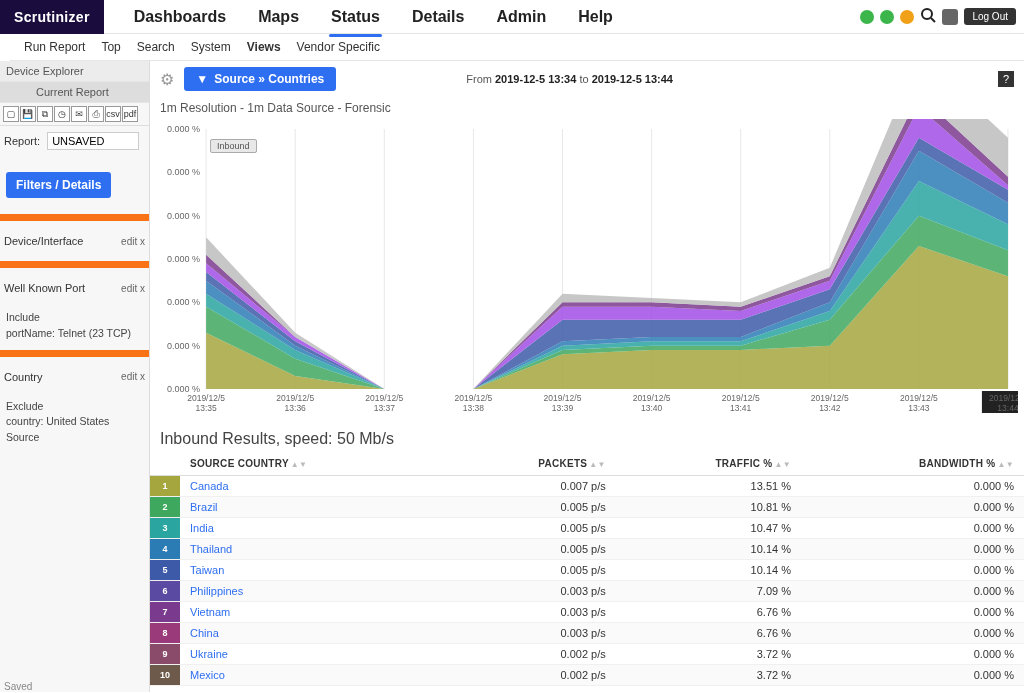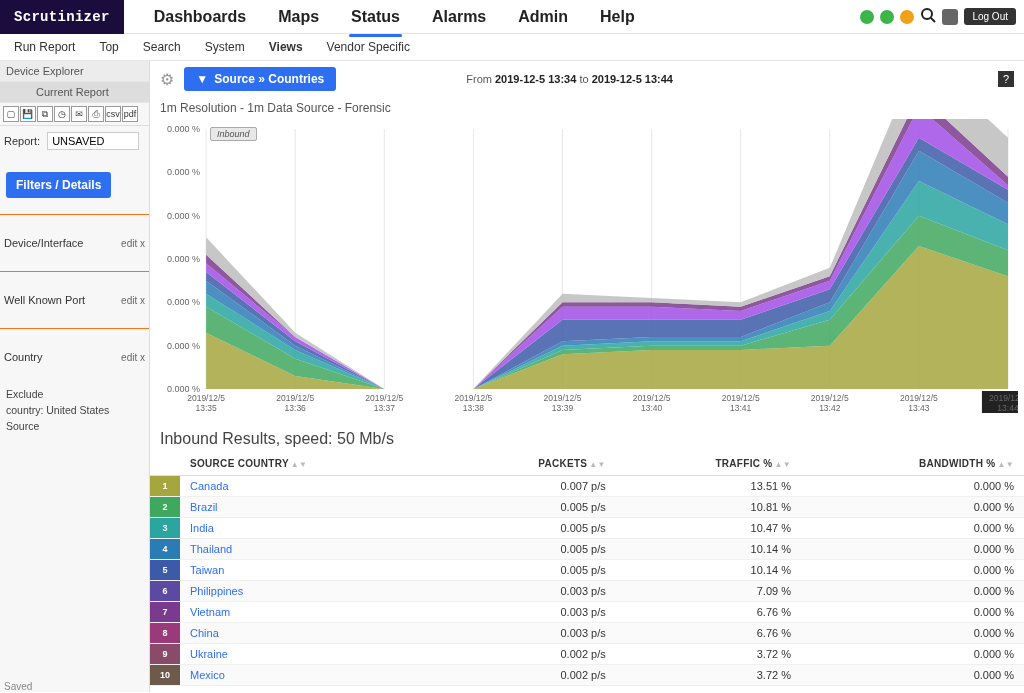--- a/index.html
+++ b/index.html
@@ -1,66 +1,66 @@
 <!DOCTYPE html>
 <html><head>
 <meta charset="utf-8">
 <style>
 * { margin: 0; padding: 0; box-sizing: border-box; }
 body { font-family: -apple-system, BlinkMacSystemFont, "Segoe UI", Arial, sans-serif; font-size: 12px; color: #333; background: #fff; width: 1024px; height: 693px; overflow: hidden; }
 
 
 .topnav { display: flex; align-items: center; height: 34px; background: #fff; border-bottom: 1px solid #e5e5e5; }
-.brand { background: #1a0d3e; color: #fff; font-weight: 700; font-size: 14px; padding: 0 14px; height: 34px; display: flex; align-items: center; letter-spacing: 0.3px; font-family: Liberation Mono, monospace; }
+.brand { background: #1a0d3e; color: #fff; font-weight: 700; font-size: 14px; padding: 0 14px; height: 34px; display: flex; align-items: center; letter-spacing: 0.3px; }
 .nav-items { display: flex; gap: 28px; margin-left: 28px; font-size: 16px; font-weight: 600; color: #222; }
 .nav-item { padding: 8px 2px; cursor: pointer; position: relative; }
 .nav-item.active::after { content: ""; position: absolute; left: 0; right: 0; bottom: -3px; height: 3px; background: #2e6ef0; border-radius: 2px; }
 .nav-right { margin-left: auto; display: flex; align-items: center; gap: 6px; padding-right: 8px; }
 .status-dot { width: 14px; height: 14px; border-radius: 50%; display: inline-block; }
 .sd-green { background: #3cb54b; }
 .sd-orange { background: #f0a118; }
 .search-ico { font-size: 16px; cursor: pointer; }
 .logout-btn { background: #333; color: #fff; border: none; padding: 3px 8px; border-radius: 3px; font-size: 10px; cursor: pointer; }
 .person-ico { width: 16px; height: 16px; background: #666; border-radius: 3px; }
 
 
-.subnav { display: flex; gap: 24px; padding: 6px 14px; font-size: 12px; color: #333; border-bottom: 1px solid #e5e5e5; }
+.subnav { display: flex; gap: 16px; padding: 6px 14px; font-size: 12px; color: #333; border-bottom: 1px solid #e5e5e5; margin-left: 10px; }
 .subnav-item { cursor: pointer; }
 .subnav-item.active { font-weight: 700; }
 
 
 .layout { display: flex; height: calc(693px - 34px - 28px); }
 .sidebar { width: 150px; border-right: 1px solid #ddd; background: #f7f7f7; overflow: hidden; position: relative; font-size: 11px; }
 .side-tab { padding: 4px 6px; color: #555; border-bottom: 1px solid #e5e5e5; background: #ececec; cursor: pointer; }
 .side-tab.sel { background: #ddd; padding-left: 36px; }
 .toolbar-icons { display: flex; flex-wrap: wrap; gap: 1px; padding: 3px; border-bottom: 1px solid #ddd; }
 .ticon { width: 16px; height: 16px; border: 1px solid #999; background: #fff; font-size: 9px; display: flex; align-items: center; justify-content: center; cursor: pointer; }
 .report-label { padding: 6px 4px; font-size: 11px; }
 .report-input { width: 92px; margin-left: 4px; border: 1px solid #ccc; padding: 2px 4px; font-size: 11px; }
 .filters-btn { margin: 16px 6px; background: #2e6ef0; color: #fff; border: none; padding: 6px 10px; border-radius: 3px; font-size: 12px; font-weight: 600; cursor: pointer; }
 .filters-head { padding: 8px 6px 4px; font-size: 12px; color: #333; }
-.filter-section-hd { display: flex; justify-content: space-between; align-items: center; padding: 22px 4px; border-top: 1px solid #f97316; font-size: 11px; }
+.filter-section-hd { display: flex; justify-content: space-between; align-items: center; padding: 14px 4px; border-top: 7px solid #f97316; font-size: 11px; }
 .edit-x { color: #666; font-size: 10px; }
 .filter-body { padding: 2px 6px 8px; font-size: 10.5px; color: #444; line-height: 1.5; }
 .saved-label { position: absolute; bottom: 0; left: 4px; color: #888; font-size: 10px; }
 
 
 .content { flex: 1; display: flex; flex-direction: column; overflow: hidden; }
 .content-top { display: flex; align-items: center; padding: 6px 10px; gap: 10px; }
 .gear-ico { color: #999; font-size: 16px; cursor: pointer; }
 .src-btn { background: #2e6ef0; color: #fff; border: none; border-radius: 3px; padding: 5px 12px; font-size: 12px; font-weight: 600; cursor: pointer; display: flex; align-items: center; gap: 6px; }
 .time-range { margin-left: 120px; font-size: 11px; color: #555; }
 .time-range b { color: #222; }
 .help-box { margin-left: auto; width: 16px; height: 16px; background: #333; color: #fff; font-size: 11px; display: flex; align-items: center; justify-content: center; cursor: pointer; }
 .chart-title { padding: 4px 10px; font-size: 12px; color: #555; }
 .chart-wrap { position: relative; height: 305px; margin: 0 6px; }
 .chart-svg { width: 100%; height: 100%; }
 .ylabel { font-size: 9px; fill: #666; }
 .xlabel { font-size: 8.5px; fill: #666; }
-.inbound-tag { position: absolute; top: 8px; left: 54px; background: #e8e8e8; border: 1px solid #aaa; padding: 1px 6px; font-size: 9px; color: #555; border-radius: 2px; font-style: italic; }
+.inbound-tag { position: absolute; top: 20px; left: 54px; background: #e8e8e8; border: 1px solid #aaa; padding: 1px 6px; font-size: 9px; color: #555; border-radius: 2px; }
 
 
 .results-head { padding: 6px 10px 4px; font-size: 16px; color: #444; }
 .table { width: 100%; border-collapse: collapse; font-size: 11px; }
 .table th { text-align: left; padding: 6px 10px; border-bottom: 1px solid #ddd; font-weight: 600; color: #333; font-size: 10px; letter-spacing: 0.3px; }
 .table th.ralign, .table td.ralign { text-align: right; }
 .table td { padding: 4px 10px; border-bottom: 1px solid #f0f0f0; }
 .table tr:nth-child(even) td { background: #fafafa; }
 .rank-cell { width: 16px; color: #fff; font-size: 9px; text-align: center; padding: 0; font-weight: 600; }
 .country-link { color: #2e6ef0; cursor: pointer; }
@@ -68,21 +68,21 @@
 </style>
 </head>
 <body>
 
 <div class="topnav">
   <div class="brand">Scrutinizer</div>
   <div class="nav-items" id="nav-items">
       <div class="nav-item">Dashboards</div>
       <div class="nav-item">Maps</div>
       <div class="nav-item active">Status</div>
-      <div class="nav-item">Alarms</div>
+      <div class="nav-item">Details</div>
       <div class="nav-item">Admin</div>
       <div class="nav-item">Help</div>
     </div>
   <div class="nav-right">
     <span class="status-dot sd-green"></span>
     <span class="status-dot sd-green"></span>
     <span class="status-dot sd-orange"></span>
     <span class="search-ico">
       <svg width="16" height="16" viewBox="0 0 16 16">
           <circle cx="7" cy="7" r="5" fill="none" stroke="#222" stroke-width="2"></circle>
@@ -123,20 +123,24 @@
     </div>
     <button class="filters-btn">Filters / Details</button>
     <div id="filter-sections">
         <div class="filter-section-hd">
           <span>Device/Interface</span>
           <span class="edit-x">edit  x</span>
         </div>
         <div class="filter-section-hd">
           <span>Well Known Port</span>
           <span class="edit-x">edit  x</span>
+        </div>
+        <div class="filter-body">
+          <div>Include</div>
+          <div>portName: Telnet (23 TCP)</div>
         </div>
         <div class="filter-section-hd">
           <span>Country</span>
           <span class="edit-x">edit  x</span>
         </div>
         <div class="filter-body">
           <div>Exclude</div>
           <div>country: United States</div>
           <div>Source</div>
         </div>

